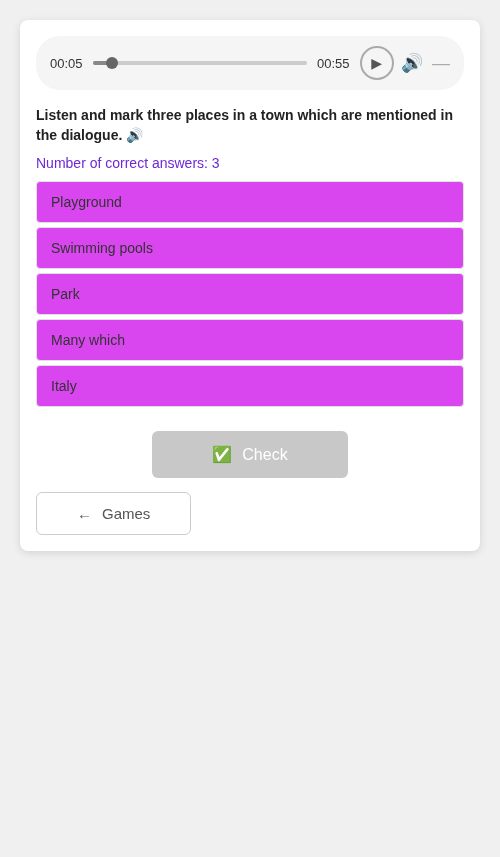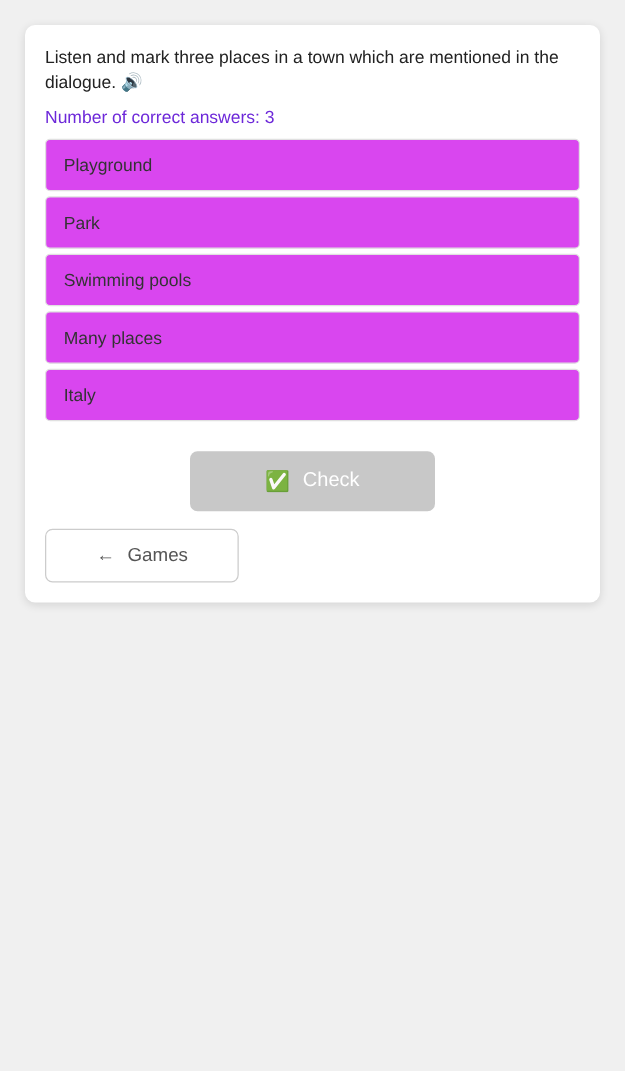--- a/index.html
+++ b/index.html
@@ -83,21 +83,21 @@
       cursor: pointer;
     }
     .audio-dash {
       color: #aaa;
       font-size: 18px;
     }
 
     
     .instructions {
       font-size: 14px;
-      font-weight: normal;
+      font-weight: bold;
       color: #222;
       margin-bottom: 10px;
       line-height: 1.4;
     }
     .speaker-icon {
       display: inline-block;
       font-size: 14px;
       color: #555;
     }
 
@@ -164,33 +164,45 @@
     }
     .back-arrow {
       font-size: 15px;
     }
   </style>
 </head>
 <body>
 
 <div class="card">
 
+  <div class="audio-player">
+    <span class="audio-time">00:05</span>
+    <div class="audio-progress">
+      <div class="audio-progress-fill"></div>
+    </div>
+    <span class="audio-time">00:55</span>
+    <div class="audio-controls">
+      <button class="play-btn">▶</button>
+      <span class="volume-icon">🔊</span>
+      <span class="audio-dash">—</span>
+    </div>
+  </div>
 
   <div class="instructions">
     <span>Listen and mark three places in a town which are mentioned in the dialogue.</span>
     <span class="speaker-icon"> 🔊</span>
   </div>
 
   <div class="correct-label">Number of correct answers: 3</div>
 
   <ul class="option-list">
     <li class="option-item">Playground</li>
+    <li class="option-item">Swimming pools</li>
     <li class="option-item">Park</li>
-    <li class="option-item">Swimming pools</li>
-    <li class="option-item">Many places</li>
+    <li class="option-item">Many which</li>
     <li class="option-item">Italy</li>
   </ul>
 
   <div class="btn-row">
     <button class="check-btn">
       <span class="check-icon">✅</span>
       <span>Check</span>
     </button>
   </div>
 

